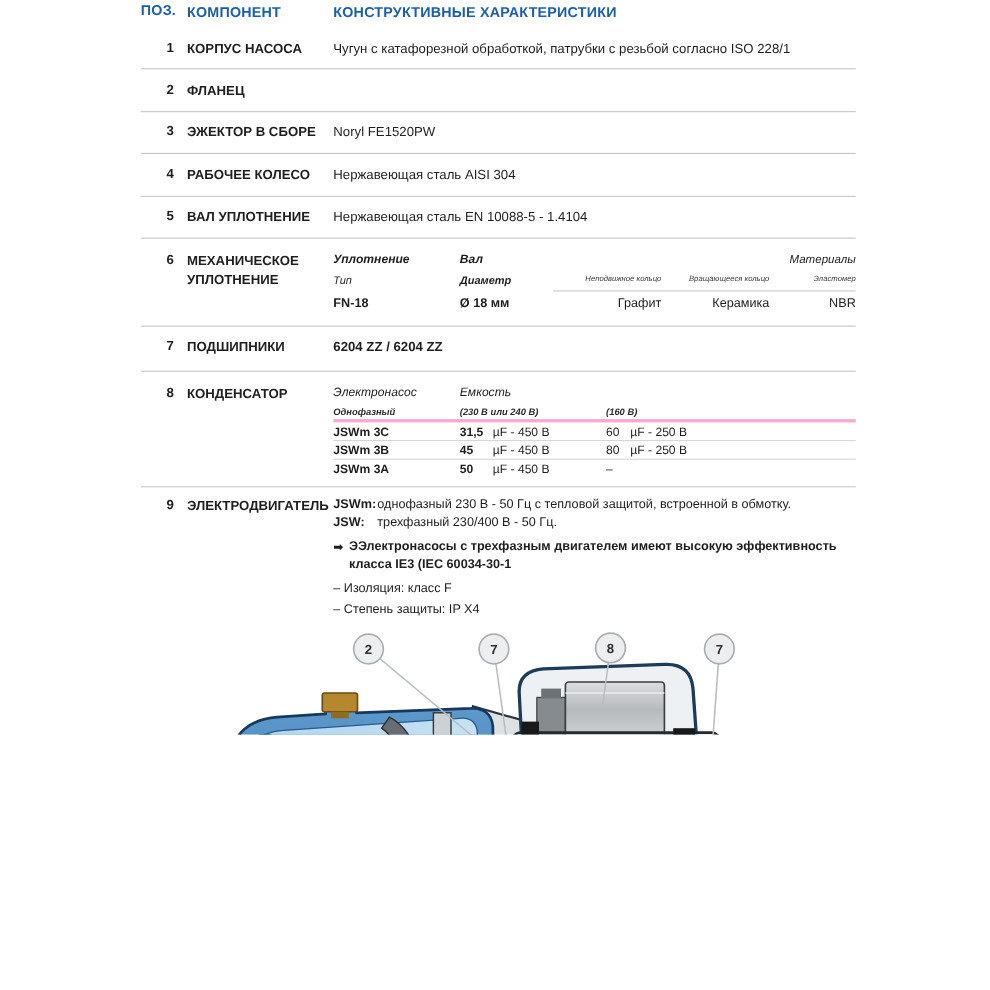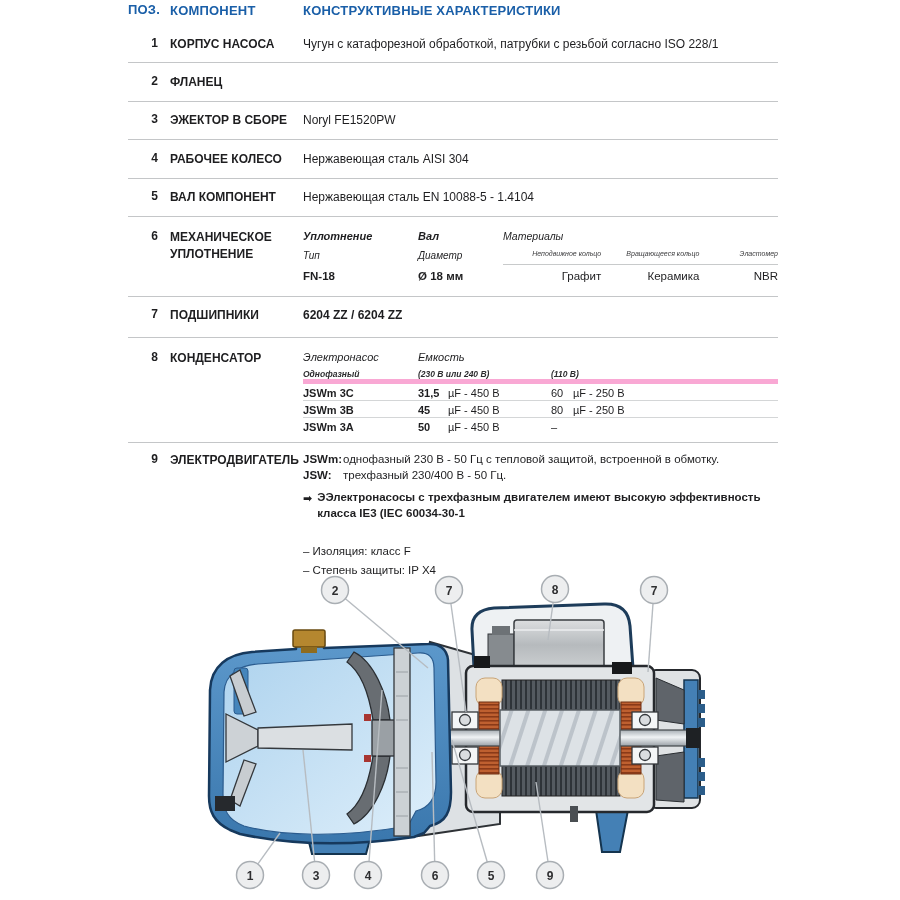--- a/index.html
+++ b/index.html
@@ -1,55 +1,55 @@
 <!DOCTYPE html>
 <html><head>
 <meta charset="utf-8">
 <style>
   *{margin:0;padding:0;box-sizing:border-box}
   html,body{background:#fff}
-  #page{position:relative;width:900px;height:900px;background:#ffffff;overflow:hidden;
+  #page{position:relative;width:900px;height:668px;background:#ffffff;overflow:hidden;
          font-family:"Liberation Sans","DejaVu Sans",sans-serif;color:#1e1e20;}
   #doc{position:absolute;left:128px;top:0;width:650px;height:560px;}
   .trow{position:absolute;left:0;width:650px;display:grid;grid-template-columns:42px 133px 1fr;}
   .sep{border-bottom:1px solid #c4c6c8}
   .cpos{text-align:right;padding-right:12px;font-weight:bold;font-size:12px}
   .ccomp{font-weight:bold;font-size:12px;line-height:1.4;padding-right:8px}
   .cchar{font-size:12px;line-height:1.35}
   .thead{color:#1a5fa8;font-weight:bold}
   .thead .cpos,.thead .ccomp,.thead .cchar{font-size:13px;font-weight:bold;letter-spacing:.2px}
   .b{font-weight:bold}
   
   .r6grid{display:grid;grid-template-columns:115px 85px 1fr}
   .h6{font-style:italic;font-weight:bold;font-size:11px;height:20px}
   .s6{font-style:italic;font-size:10px;height:16px}
-  .bit{font-style:italic;font-weight:normal}
+  .bit{font-style:italic;font-weight:bold}
   .v6{font-size:11.5px;padding-top:4px}
-  .mh{font-style:italic;font-size:10.5px;text-align:left;height:20px}
+  .mh{font-style:italic;font-size:10.5px;text-align:right;height:20px}
   .mgrid{display:grid;grid-template-columns:1fr 1fr .8fr;text-align:right}
   .mlabels{font-style:italic;font-size:7px;color:#3a3a3c;border-bottom:1px solid #c8cacb;
            padding-bottom:5px;height:16px}
   .mvals{font-size:11.5px;padding-top:4px}
   
   .c8head{display:grid;grid-template-columns:115px 1fr;font-style:italic;font-weight:normal;
           font-size:11px;height:19px}
   .c8sub{display:grid;grid-template-columns:115px 133px 1fr;font-style:italic;font-weight:bold;
-         font-size:8.5px;color:#2c2c2e;height:15px;border-bottom:5px solid #f9a8d4}
+         font-size:8.5px;color:#2c2c2e;height:15px;border-bottom:3px solid #f9a8d4}
   .c8row{display:grid;grid-template-columns:115px 133px 1fr;height:17px;font-size:11px;
          border-bottom:1px solid #d4d6d7;padding-top:2px}
   .c8row.last{border-bottom:none}
   .n230{display:inline-block;min-width:30px;font-weight:bold}
   .n110{display:inline-block;min-width:22px;font-weight:normal}
   
   .specline{display:grid;grid-template-columns:40px 1fr;font-size:11.5px;height:16px}
   .note{display:flex;gap:5px;margin-top:6px;font-size:11.5px}
   .notetext{max-width:452px;line-height:1.35;font-weight:bold}
   .arrow{font-weight:bold;font-size:11px;line-height:1.5}
   .bullet{font-size:11.5px;margin-top:4px;line-height:1.3}
-  .bullet.first{margin-top:23px}
+  .bullet.first{margin-top:7px}
   .leader{stroke:#b7bcc1;stroke-width:1.4;fill:none}
   .callout circle{fill:#edeeef;stroke:#a9aeb3;stroke-width:1.5}
   .callout text{font-family:"Liberation Sans","DejaVu Sans",sans-serif;font-size:12px;
                 font-weight:bold;fill:#2e2e30;text-anchor:middle}
 </style>
 </head>
 <body>
 
 <div id="page">
   <div id="doc">
@@ -78,21 +78,21 @@
     </div>
 
     <div class="trow sep" style="top:140px;height:39px;padding-top:11px">
       <div class="cpos">4</div>
       <div class="ccomp">РАБОЧЕЕ КОЛЕСО</div>
       <div class="cchar">Нержавеющая сталь AISI 304</div>
     </div>
 
     <div class="trow sep" style="top:179px;height:38px;padding-top:10px">
       <div class="cpos">5</div>
-      <div class="ccomp">ВАЛ КОМПОНЕНТ</div>
+      <div class="ccomp">ВАЛ УПЛОТНЕНИЕ</div>
       <div class="cchar">Нержавеющая сталь EN 10088-5 - 1.4104</div>
     </div>
 
     <div class="trow sep" style="top:217px;height:80px;padding-top:12px">
       <div class="cpos">6</div>
       <div class="ccomp">МЕХАНИЧЕСКОЕ УПЛОТНЕНИЕ</div>
       <div class="cchar r6grid">
         <div>
           <div class="h6">Уплотнение</div>
           <div class="s6">Тип</div>
@@ -129,21 +129,21 @@
       <div class="cpos">8</div>
       <div class="ccomp">КОНДЕНСАТОР</div>
       <div class="cchar">
         <div class="c8head">
           <span>Электронасос</span>
           <span>Емкость</span>
         </div>
         <div class="c8sub">
           <span>Однофазный</span>
           <span>(230 В или 240 В)</span>
-          <span>(110 В)</span>
+          <span>(160 В)</span>
         </div>
         <div class="c8row">
           <span class="b">JSWm 3C</span>
           <span><span class="n230">31,5</span><span>µF - 450 В</span></span>
           <span><span class="n110">60</span><span>µF - 250 В</span></span>
         </div>
         <div class="c8row">
           <span class="b">JSWm 3B</span>
           <span><span class="n230">45</span><span>µF - 450 В</span></span>
           <span><span class="n110">80</span><span>µF - 250 В</span></span>

